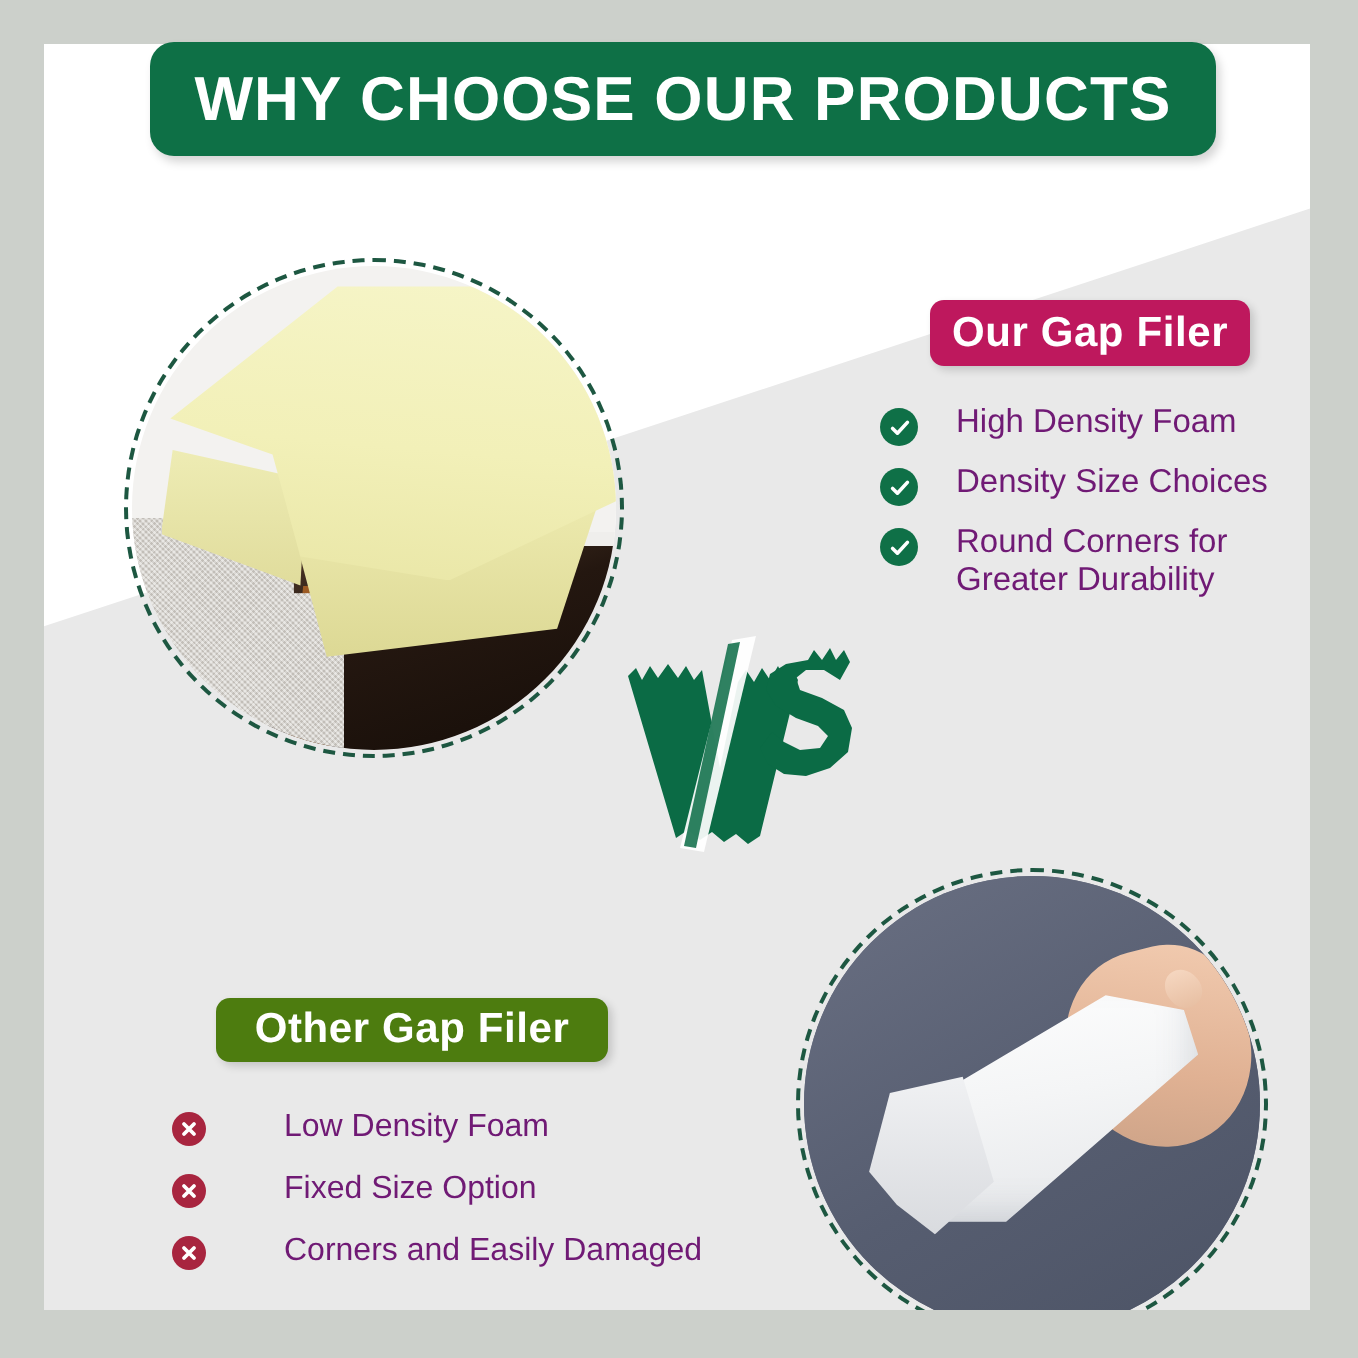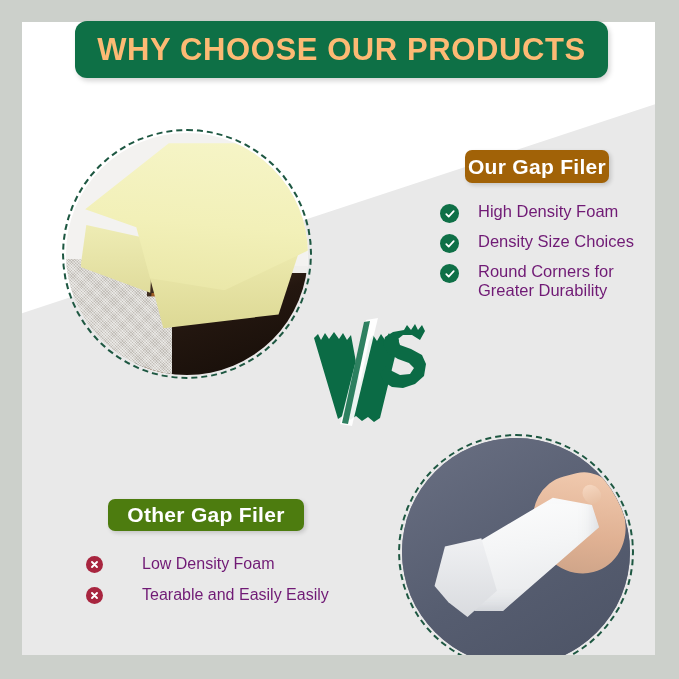--- a/index.html
+++ b/index.html
@@ -53,21 +53,21 @@
     height: 57px;
     background: #0e7046;
     border-radius: 12px;
     display: flex;
     align-items: center;
     justify-content: center;
     box-shadow: 2px 3px 5px rgba(0,0,0,0.17);
     z-index: 20;
   }
   .header-title {
-    color: #fdba74;
+    color: #ffffff;
     font-size: 31px;
     font-weight: bold;
     letter-spacing: 0.6px;
     white-space: nowrap;
   }
 
   
   .photo-circle {
     position: absolute;
     border-radius: 50%;
@@ -206,23 +206,23 @@
   .label-badge span {
     color: #ffffff;
     font-size: 21px;
     font-weight: bold;
     letter-spacing: 0.3px;
     white-space: nowrap;
   }
   #badge-ours {
     left: 443px;
     top: 128px;
-    width: 144px;
+    width: 160px;
     height: 33px;
-    background: #a16207;
+    background: #be185d;
   }
   #badge-other {
     left: 86px;
     top: 477px;
     width: 196px;
     height: 32px;
     background: #4d7c0f;
   }
 
   
@@ -360,28 +360,36 @@
 
       <div class="feature-row">
         <span class="feature-icon cross-icon">
           <svg width="11" height="11" viewBox="0 0 11 11" aria-hidden="true">
             <path d="M3 3 L8 8 M8 3 L3 8" fill="none" stroke="#ffffff" stroke-width="1.9" stroke-linecap="round"></path>
           </svg>
         </span>
         <span class="feature-text">Low Density Foam</span>
       </div>
 
-
       <div class="feature-row">
         <span class="feature-icon cross-icon">
           <svg width="11" height="11" viewBox="0 0 11 11" aria-hidden="true">
             <path d="M3 3 L8 8 M8 3 L3 8" fill="none" stroke="#ffffff" stroke-width="1.9" stroke-linecap="round"></path>
           </svg>
         </span>
-        <span class="feature-text">Tearable and Easily Easily</span>
+        <span class="feature-text">Fixed Size Option</span>
+      </div>
+
+      <div class="feature-row">
+        <span class="feature-icon cross-icon">
+          <svg width="11" height="11" viewBox="0 0 11 11" aria-hidden="true">
+            <path d="M3 3 L8 8 M8 3 L3 8" fill="none" stroke="#ffffff" stroke-width="1.9" stroke-linecap="round"></path>
+          </svg>
+        </span>
+        <span class="feature-text">Corners and Easily Damaged</span>
       </div>
 
     </div>
 
   </div>
 
   <div class="header-banner">
     <span class="header-title">WHY CHOOSE OUR PRODUCTS</span>
   </div>
 

